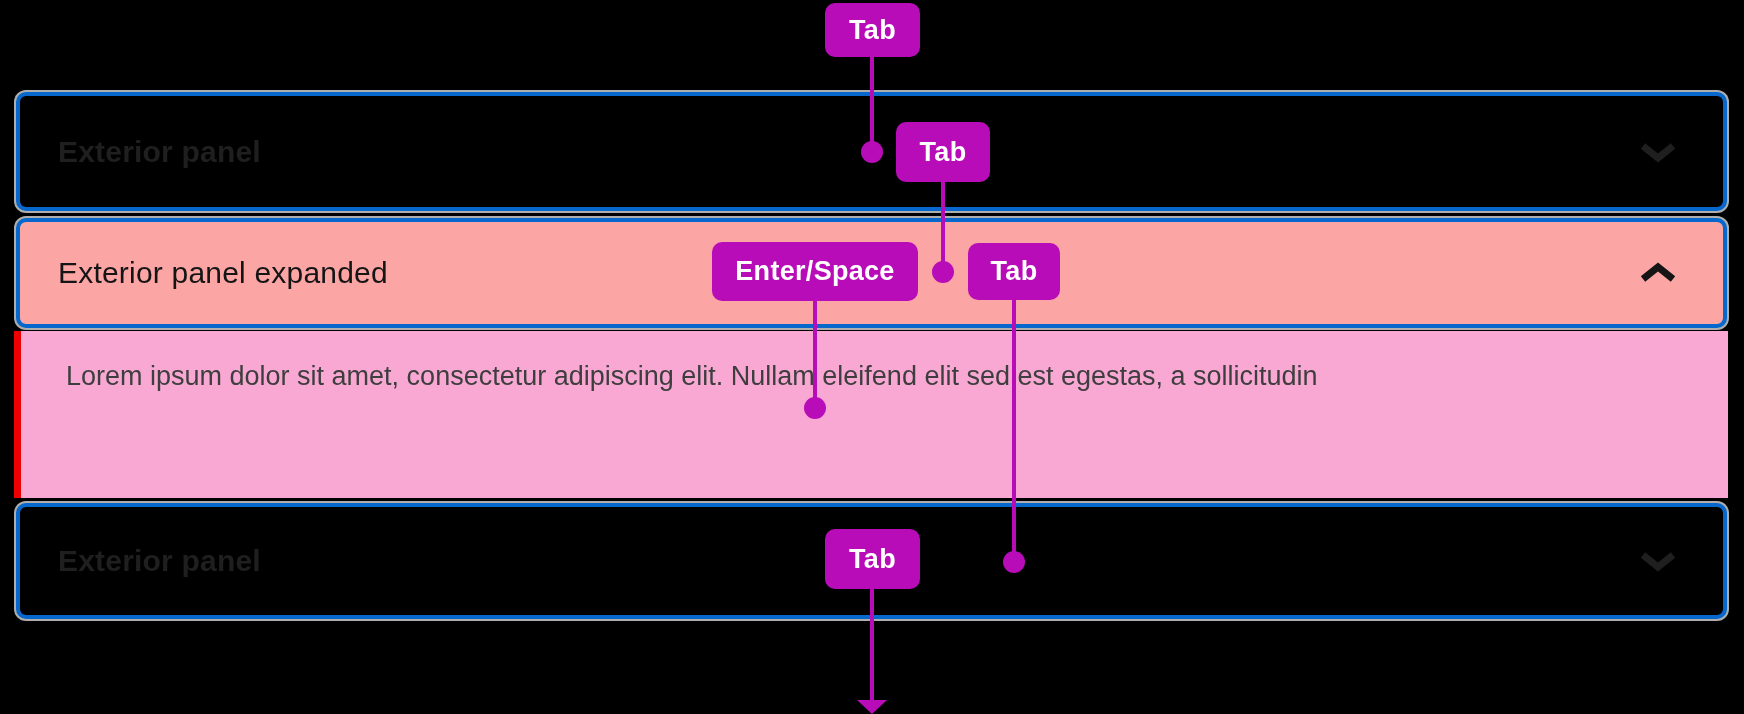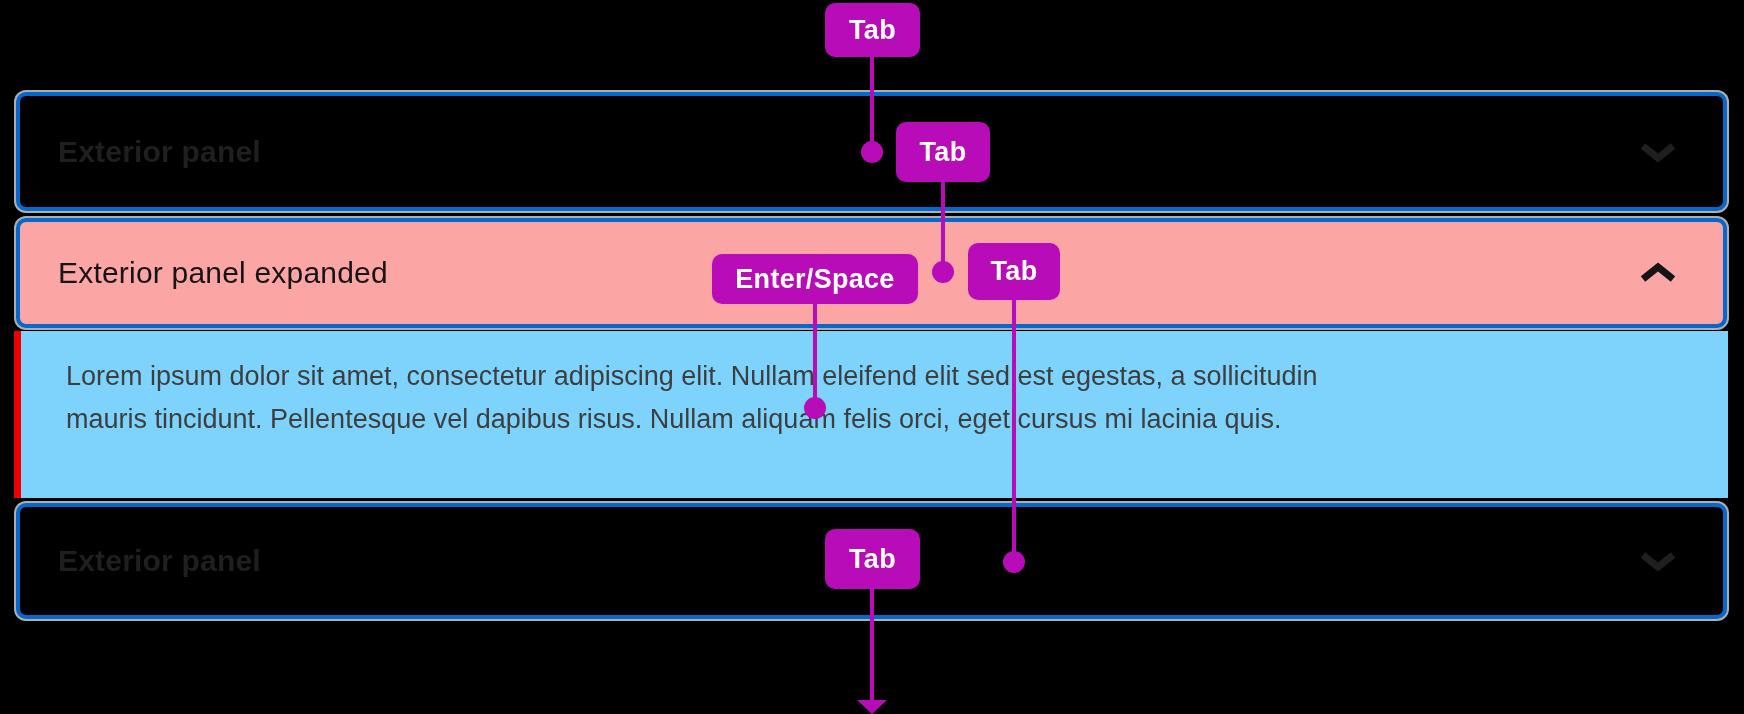--- a/index.html
+++ b/index.html
@@ -35,36 +35,36 @@
   .panel-title{font-size:30px;letter-spacing:0.2px;}
   .title-dark{color:var(--panel-dark-text);font-weight:700;}
   .title-light{color:var(--panel-light-text);font-weight:500;}
   .chev{flex:0 0 auto;}
   .chev-dark polyline{stroke:var(--panel-dark-text);}
   .chev-light polyline{stroke:var(--panel-light-text);}
   .chev polyline{fill:none;stroke-width:7;}
   
   .panel-body{
     position:absolute;left:14px;top:331px;width:1714px;height:167px;
-    background:#7dd3fc;border-left:7px solid var(--danger-strip);
+    background:#f9a8d4;border-left:7px solid var(--danger-strip);
     box-sizing:border-box;padding:24px 40px 0 45px;z-index:4;
   }
   .body-line{
     font-size:27px;line-height:43px;color:var(--body-text);
     white-space:nowrap;
   }
   
   .keycap{
     position:absolute;background:var(--key-badge);color:#fff;
     border-radius:10px;display:flex;align-items:center;justify-content:center;
     font-size:27px;font-weight:700;z-index:30;letter-spacing:0.3px;
   }
   #kb1{left:825px;top:3px;width:95px;height:54px;}
   #kb2{left:896px;top:122px;width:94px;height:60px;}
-  #kb3{left:712px;top:254px;width:206px;height:50px;}
+  #kb3{left:712px;top:242px;width:206px;height:59px;}
   #kb4{left:968px;top:243px;width:92px;height:57px;}
   #kb5{left:825px;top:529px;width:95px;height:60px;}
   
   .flow{position:absolute;left:0;top:0;z-index:20;pointer-events:none;}
   .kline{stroke:var(--key-badge);stroke-width:4;}
   .kdot{fill:var(--key-badge);}
 </style>
 </head>
 <body>
 
@@ -83,21 +83,20 @@
     <div class="panel-header">
       <span class="panel-title title-light">Exterior panel expanded</span>
       <svg class="chev chev-light" width="38" height="22" viewBox="0 0 38 22">
         <polyline points="4,17 19,5 34,17"></polyline>
       </svg>
     </div>
   </div>
 
   <div class="panel-body">
     <div class="body-line">Lorem ipsum dolor sit amet, consectetur adipiscing elit. Nullam eleifend elit sed est egestas, a sollicitudin</div>
-    <div class="body-line">mauris tincidunt. Pellentesque vel dapibus risus. Nullam aliquam felis orci, eget cursus mi lacinia quis.</div>
   </div>
 
   <div class="panel panel-collapsed" id="panel3">
     <div class="panel-header">
       <span class="panel-title title-dark">Exterior panel</span>
       <svg class="chev chev-dark" width="38" height="22" viewBox="0 0 38 22">
         <polyline points="4,5 19,17 34,5"></polyline>
       </svg>
     </div>
   </div>

